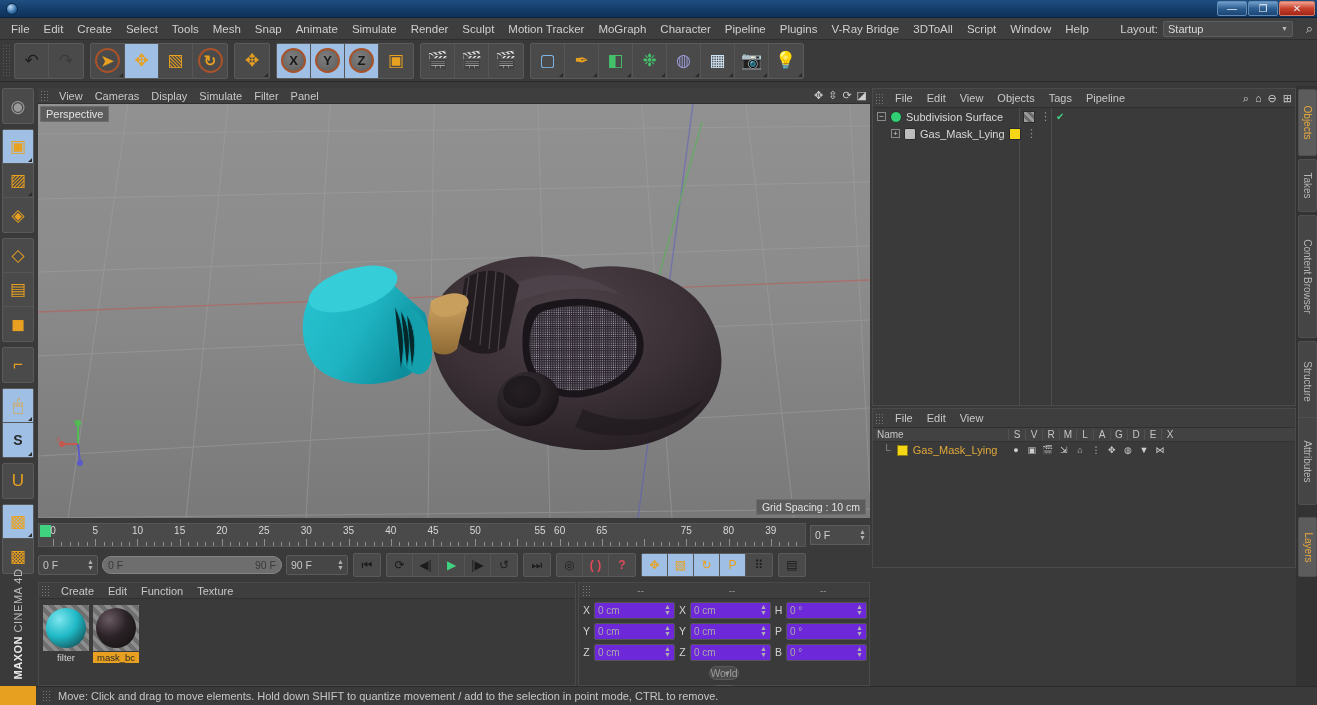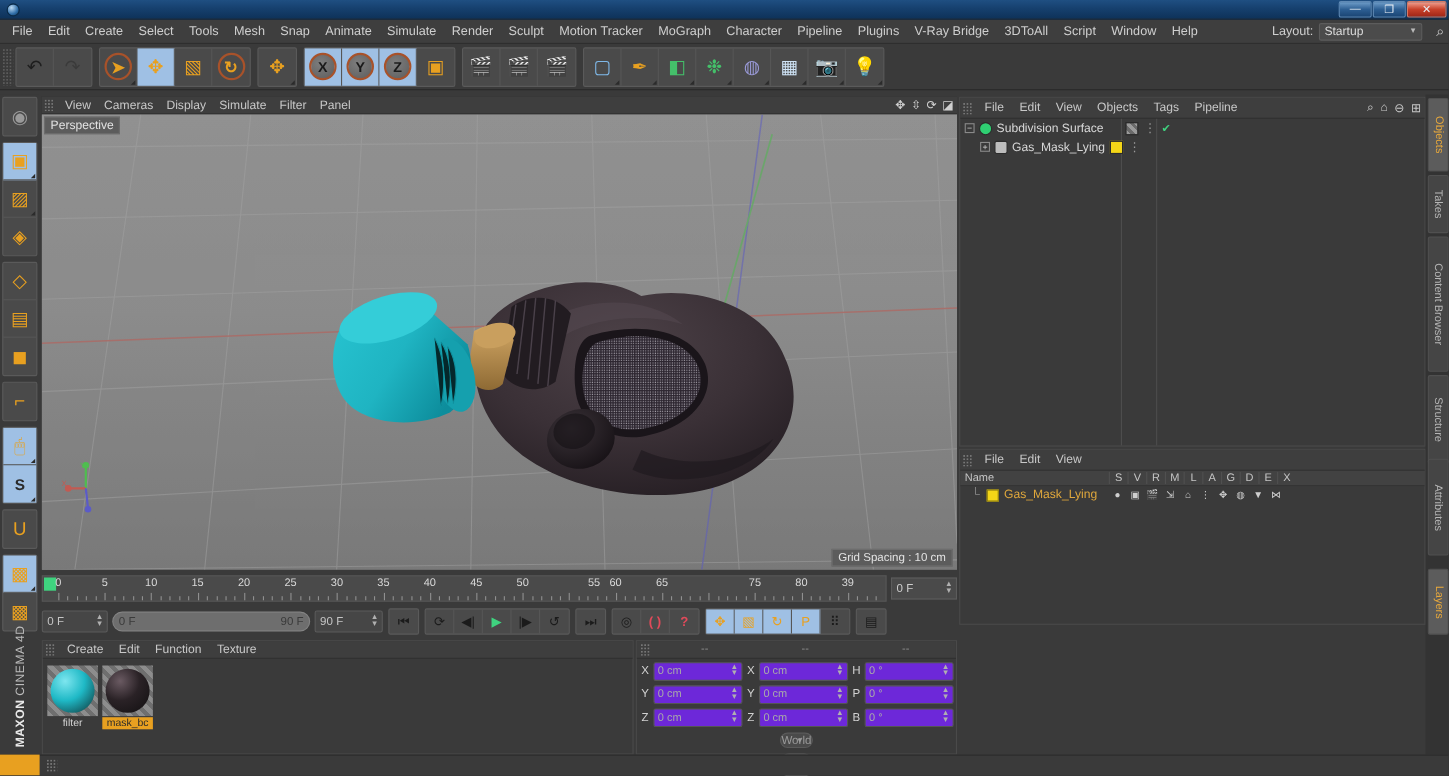--- a/index.html
+++ b/index.html
@@ -43,21 +43,21 @@
   }
   
   #menubar{
     height:22px;background:#3e3e3e;display:flex;align-items:center;
     border-bottom:1px solid #2e2e2e;padding-left:4px;position:relative;
   }
   .menu-item{padding:2px 7px;color:#cfcfcf;font-size:11.5px;white-space:nowrap;cursor:default;}
   #layout-wrap{position:absolute;right:24px;display:flex;align-items:center;gap:5px;}
   #layout-wrap .lbl{color:#cfcfcf;font-size:11.5px;}
   #layout-select{
-    width:94px;height:16px;background:#4b4b4b;border:1px solid #5c5c5c;
+    width:130px;height:16px;background:#4b4b4b;border:1px solid #5c5c5c;
     border-radius:2px;display:flex;align-items:center;padding:0 4px;
     font-size:11px;color:#dadada;position:relative;
   }
   #layout-select .arrow{position:absolute;right:4px;font-size:7px;color:#b9b9b9;}
   #menu-search{position:absolute;right:4px;font-size:13px;color:#c9c9c9;}
   
   #toolbar{
     height:42px;background:#3a3a3a;display:flex;align-items:center;
     padding-left:2px;border-bottom:1px solid #2b2b2b;gap:0;
   }
@@ -962,13 +962,14 @@
       </div>
       <div class="vtab active" style="position: absolute; top: 430px; height: 60px; width: 19px; left: 1px;">
         <span>Layers</span>
       </div>
     </div>
 </div>
 
 <div id="statusbar">
   <div id="bottom-accent"></div>
   <div class="sgrip" style="margin-left:42px"></div>
+  <div id="status-text">Move: Click and drag to move elements. Hold down SHIFT to quantize movement / add to the selection in point mode, CTRL to remove.</div>
 </div>
 
 </body></html>

